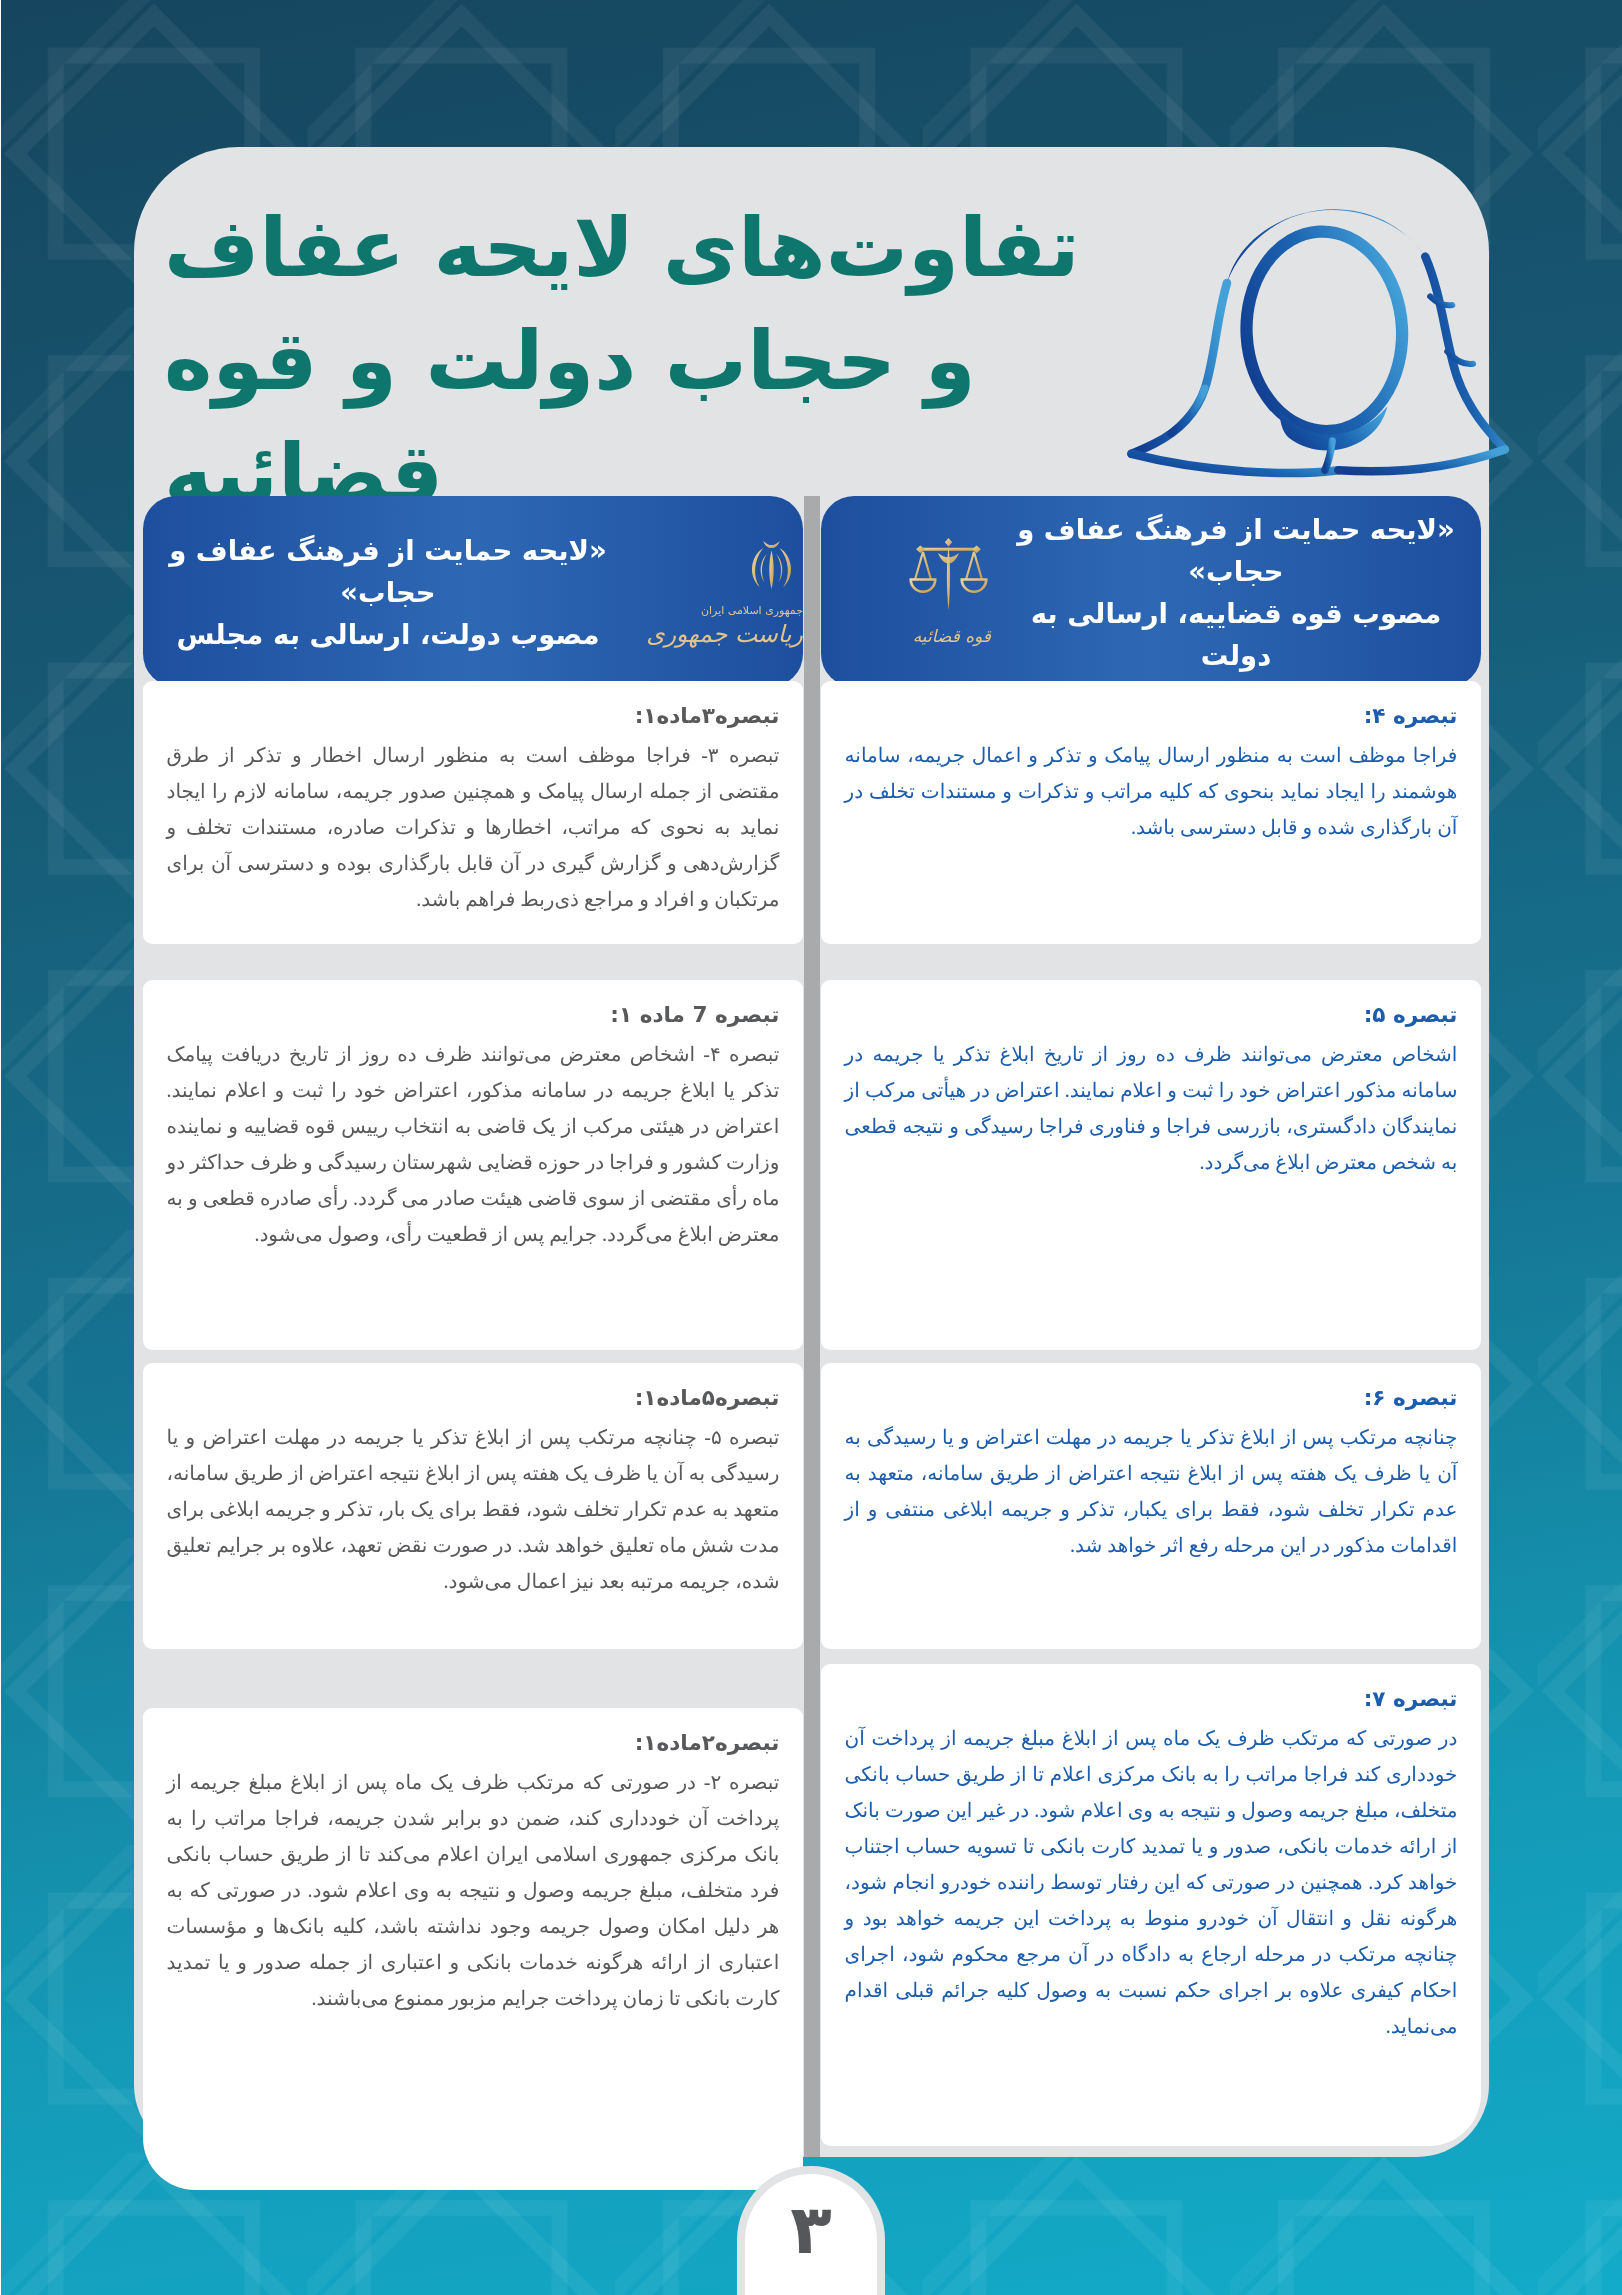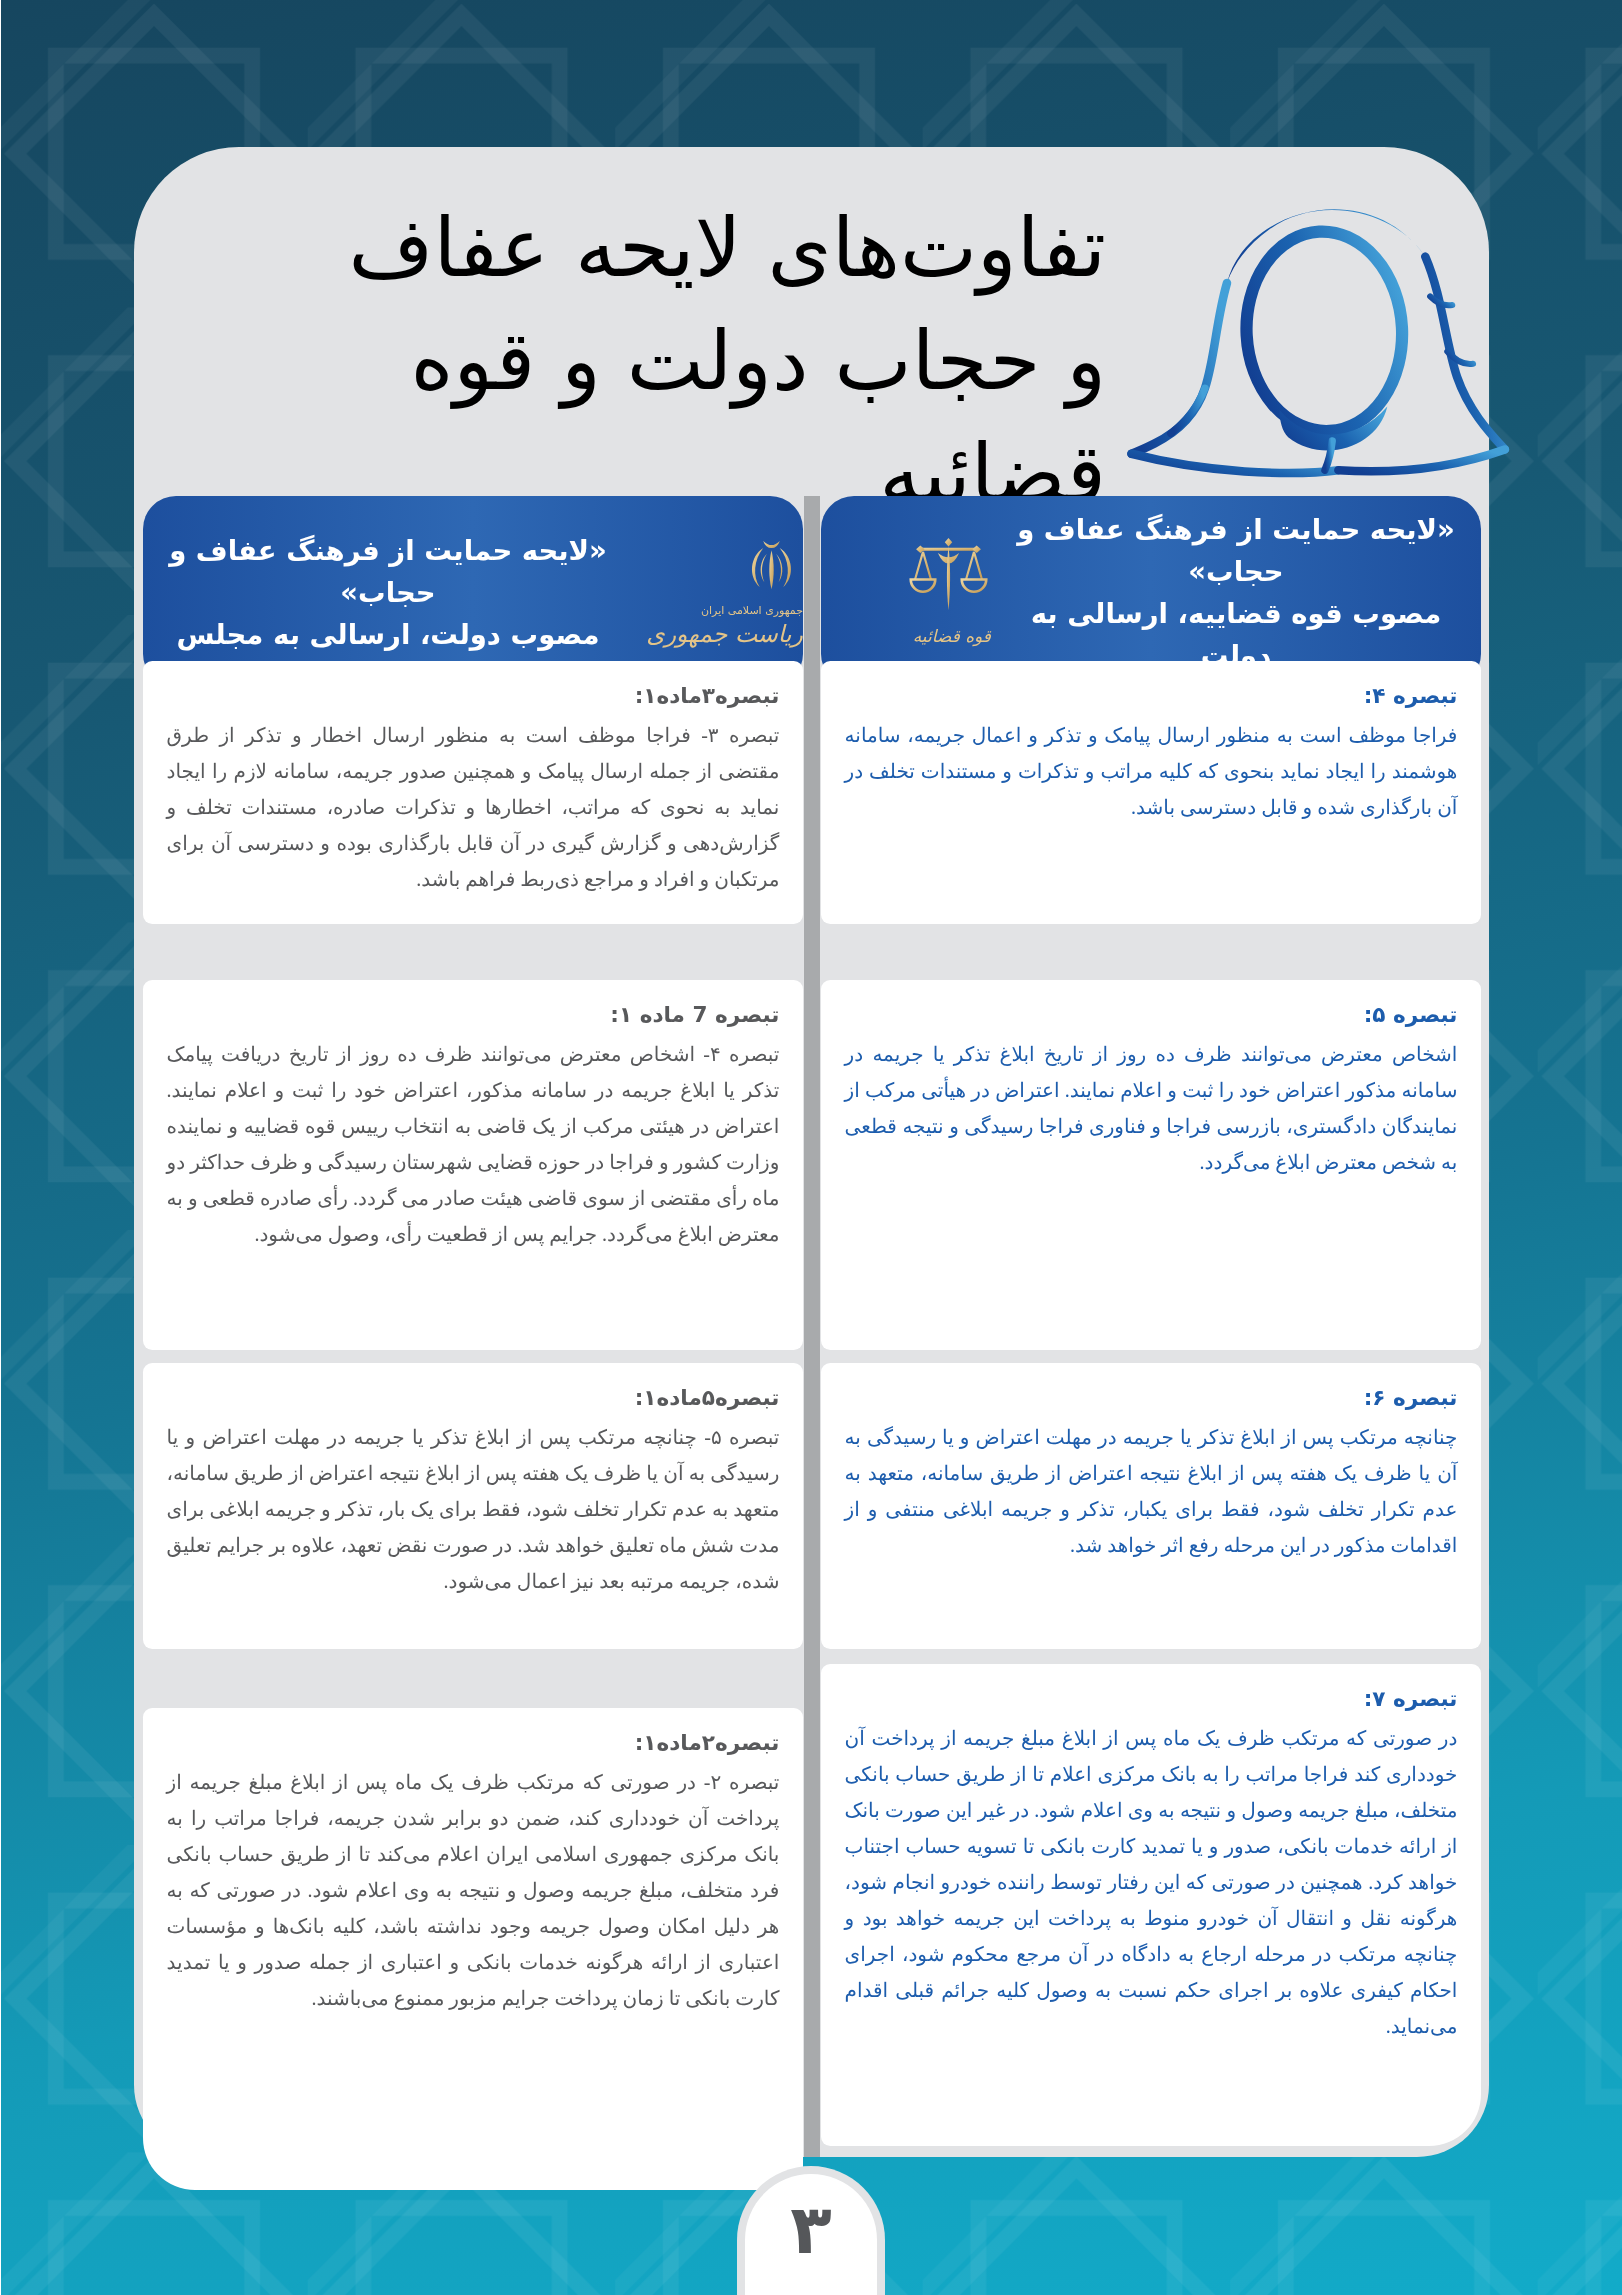--- a/index.html
+++ b/index.html
@@ -8,21 +8,21 @@
     font-family:"DejaVu Sans","Liberation Sans",sans-serif;
     background:linear-gradient(170deg,#16465f 0%,#175873 28%,#157492 55%,#149ab7 80%,#12abc9 100%);
   }
   .bg-pattern{position:absolute;inset:0;z-index:0;}
   .card{
     position:absolute;left:134px;top:147px;width:1355px;height:2010px;
     background:#e2e3e5;border-radius:105px 105px 72px 72px;z-index:1;
   }
   .title{
     position:absolute;left:164px;top:191px;width:942px;z-index:3;
-    text-align:right;direction:rtl;color:#000000;font-weight:400;
+    text-align:left;direction:rtl;color:#0f766e;font-weight:700;
     font-size:82px;line-height:113px;letter-spacing:-1.3px;
   }
   .hijab{position:absolute;left:1107px;top:152px;width:404px;height:328px;z-index:2;}
   .divider{
     position:absolute;left:804px;top:496px;width:15.7px;height:1661px;
     background:#a8aaac;z-index:2;
   }
   .hdr{
     position:absolute;top:496px;width:660px;height:191px;z-index:3;
     background:linear-gradient(90deg,#1d4f9e 0%,#2e68b4 50%,#1d4f9e 100%);
@@ -37,21 +37,21 @@
   .gold-script-md{color:#e3c488;font-size:17px;font-style:italic;direction:rtl;white-space:nowrap;}
   .box{
     position:absolute;width:660px;background:#ffffff;z-index:3;border-radius:9.2px;
     box-sizing:border-box;padding:17px 23.6px;direction:rtl;overflow:hidden;
     font-size:20px;line-height:36px;text-align:justify;
   }
   .box-left{left:143px;color:#58595b;}
   .box-right{left:821px;color:#1d5dad;display:flex;flex-direction:column;}
   .box h3{margin:0 0 2.6px 0;font-size:21.6px;font-weight:700;line-height:36px;text-align:right;}
   .box p{margin:0;font-family:Liberation Serif, serif;}
-  .r1{top:661px;height:263px;}
+  .r1{top:681px;height:263px;}
   .r2{top:980px;height:370px;}
   .r3{top:1363px;height:286px;}
   .r4{top:1664px;height:482px;}
   .box-left.r4{border-radius:9.2px 9.2px 9.2px 52px;margin-top:44px;}
   .box-right.r4{border-radius:9.2px 9.2px 52px 9.2px;}
   .page-pill{
     position:absolute;left:737px;top:2166px;width:148px;height:130px;z-index:4;
     background:#e2e3e5;border-radius:74px 74px 0 0;
   }
   .page-pill-inner{

